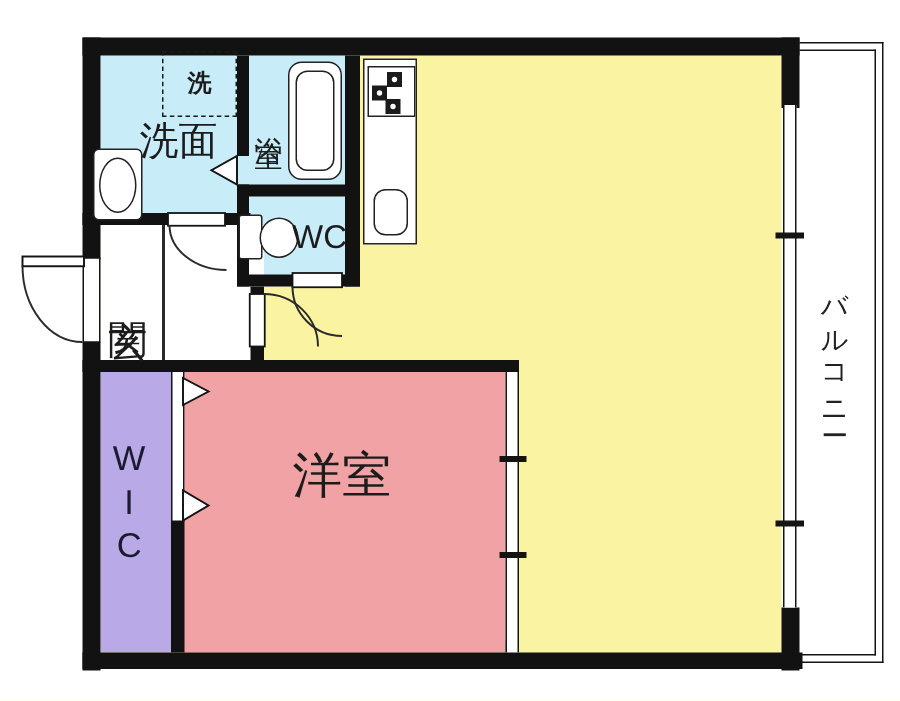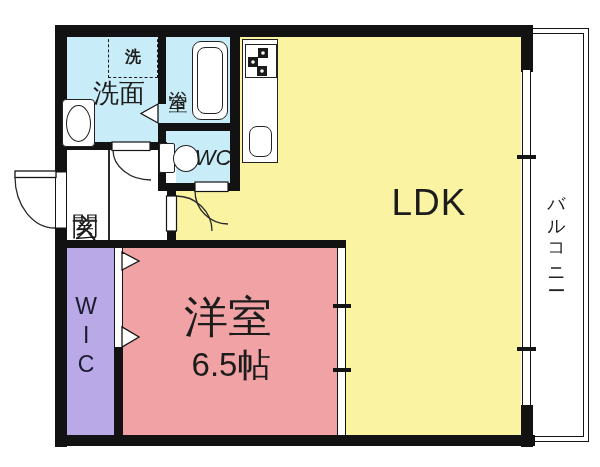--- a/index.html
+++ b/index.html
@@ -100,24 +100,22 @@
     <g>
       <rect x="258" y="48" width="10" height="10" fill="#1b1b1b"></rect>
         <circle cx="263" cy="53" r="1.8" fill="#ffffff"></circle>
       <rect x="248" y="57" width="10" height="10" fill="#1b1b1b"></rect>
         <circle cx="253" cy="62" r="1.8" fill="#ffffff"></circle>
       <rect x="257" y="66" width="10" height="10" fill="#1b1b1b"></rect>
         <circle cx="262" cy="71" r="1.8" fill="#ffffff"></circle>
     </g>
   </svg>
 
-  <div class="lbl" style="left:429px;top:203px;font-size:37px;letter-spacing:1px;">LDK</div>
-  <div class="lbl" style="left:228px;top:317px;font-size:44px;">洋室</div>
-  <div class="lbl" style="left:231px;top:365px;font-size:33px;">6.5帖</div>
+  <div class="lbl" style="left:228px;top:317px;font-size:33px;">洋室</div>
   <div class="lbl vtext" style="left:86px;top:336px;font-size:23px;letter-spacing:3px;color:#1a1a30;">WIC</div>
   <div class="lbl vtext" style="left:85px;top:194px;font-size:26px;letter-spacing:2px;">玄関</div>
   <div class="lbl" style="left:119px;top:94px;font-size:26px;">洗面</div>
   <div class="lbl" style="left:133px;top:57px;font-size:16px;font-weight:700;">洗</div>
   <div class="lbl vtext" style="left:178px;top:78px;font-size:19px;letter-spacing:2px;">浴室</div>
-  <div class="lbl" style="left:213px;top:158px;font-size:22px;font-style:italic;">WC</div>
+  <div class="lbl" style="left:213px;top:158px;font-size:22px;">WC</div>
   <div class="lbl vtext" style="left:556px;top:234px;font-size:18px;letter-spacing:4px;color:#222;">バルコニー</div>
 
 </div>
 
 </body></html>

